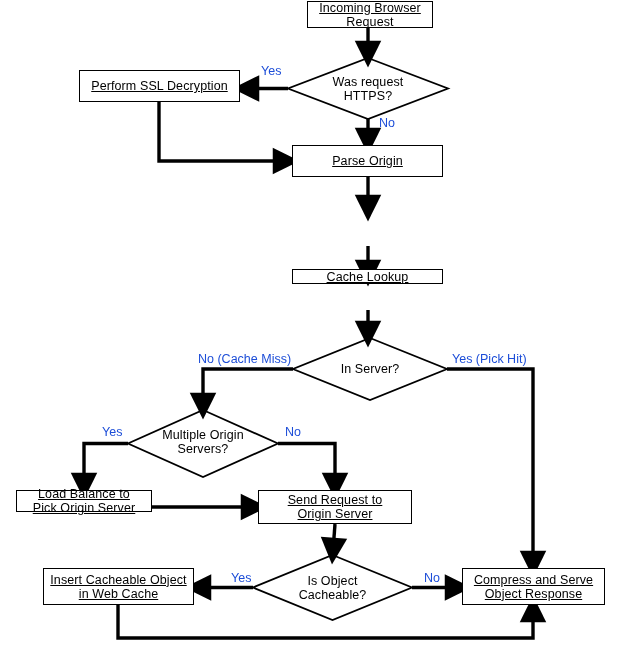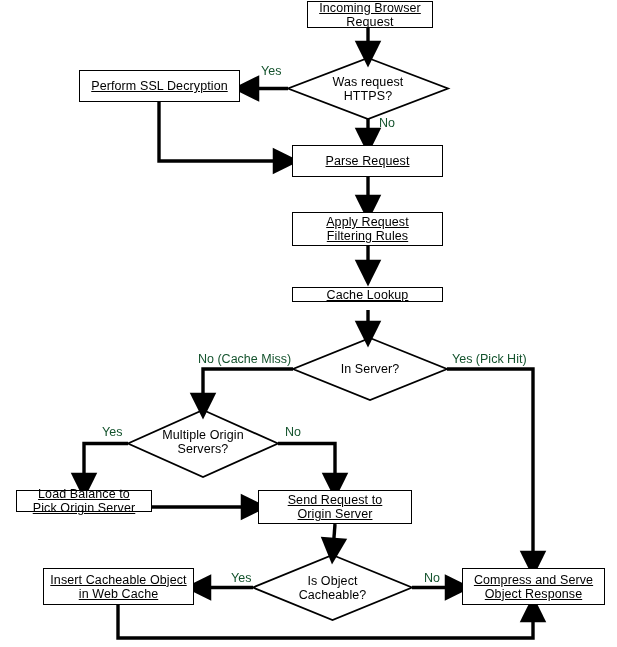--- a/index.html
+++ b/index.html
@@ -44,21 +44,21 @@
   .node.decision {
     background: transparent;
     border: none;
   }
   .node .dlabel {
     position: relative;
     z-index: 2;
   }
   .edge-label {
     position: absolute;
-    color: #14532d;
+    color: #1d4ed8;
     font-size: 12.5px;
     line-height: 14px;
     white-space: nowrap;
     background: transparent;
   }
 </style>
 </head>
 <body>
 
 <div id="canvas">
@@ -119,28 +119,25 @@
 
   <div class="node decision" style="left:288px; top:58px; width:160px; height:61px;">
     <span class="dlabel">Was request<br>HTTPS?</span>
   </div>
 
   <div class="node process" style="left:79px; top:70px; width:161px; height:32px;align-items:center;">
     <span class="dlabel">Perform SSL Decryption</span>
   </div>
 
   <div class="node process" style="left:292px; top:145px; width:151px; height:32px;">
-    <span class="dlabel">Parse Request</span>
+    <span class="dlabel">Parse Origin</span>
   </div>
 
-  <div class="node process" style="left:292px; top:212px; width:151px; height:34px;">
-    <span class="dlabel">Apply Request<br>Filtering Rules</span>
-  </div>
 
-  <div class="node process" style="left:292px; top:287px; width:151px; height:15px;">
+  <div class="node process" style="left:292px; top:269px; width:151px; height:15px;">
     <span class="dlabel">Cache Lookup</span>
   </div>
 
   <div class="node decision" style="left:293px; top:338px; width:154px; height:62px;">
     <span class="dlabel">In Server?</span>
   </div>
 
   <div class="node decision" style="left:128px; top:408px; width:150px; height:67px;">
     <span class="dlabel">Multiple Origin<br>Servers?</span>
   </div>

